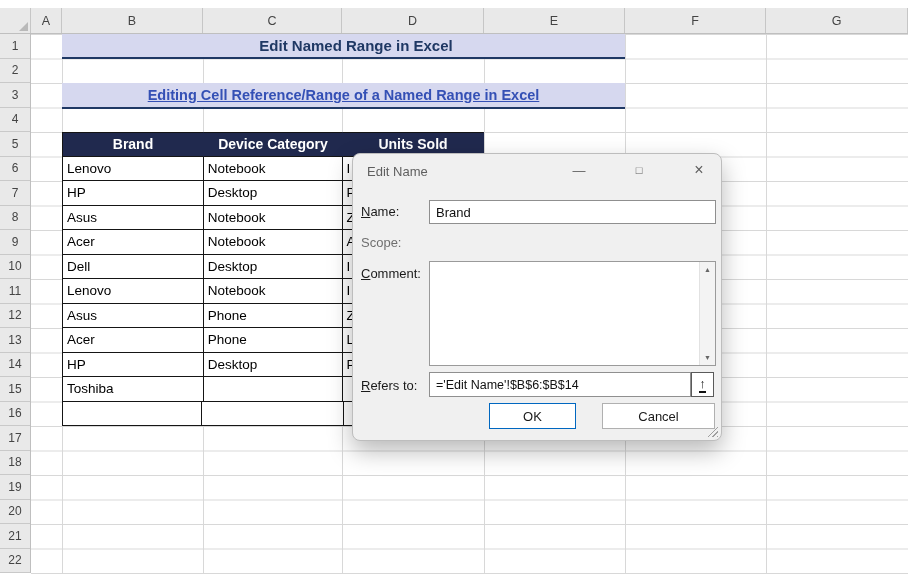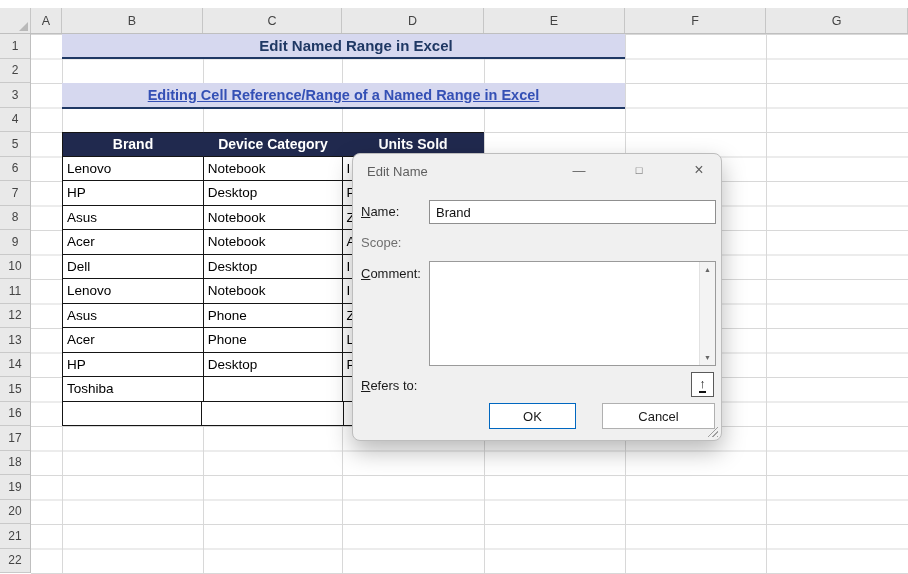--- a/index.html
+++ b/index.html
@@ -235,20 +235,21 @@
     <span class="dlg-label" style="top:112px"><u>C</u><span>omment:</span></span>
     <div class="comment-box">
       <span></span>
       <div class="cscroll">
         <span class="scr-btn">▲</span>
         <span class="scr-btn">▼</span>
       </div>
     </div>
 
     <span class="dlg-label" style="top:224px"><u>R</u><span>efers to:</span></span>
+    <input class="field" style="left: 76px; top: 218px; width: 262px; height: 25px; font-size: 12.5px;" value="='Edit Name'!$B$6:$B$14">
     <div class="refedit-btn">
       <span class="arrow">↑</span>
     </div>
 
     <div class="dlg-btn ok">OK</div>
     <div class="dlg-btn cancel">Cancel</div>
     <div class="grip"></div>
   </div>
 </div>
 

